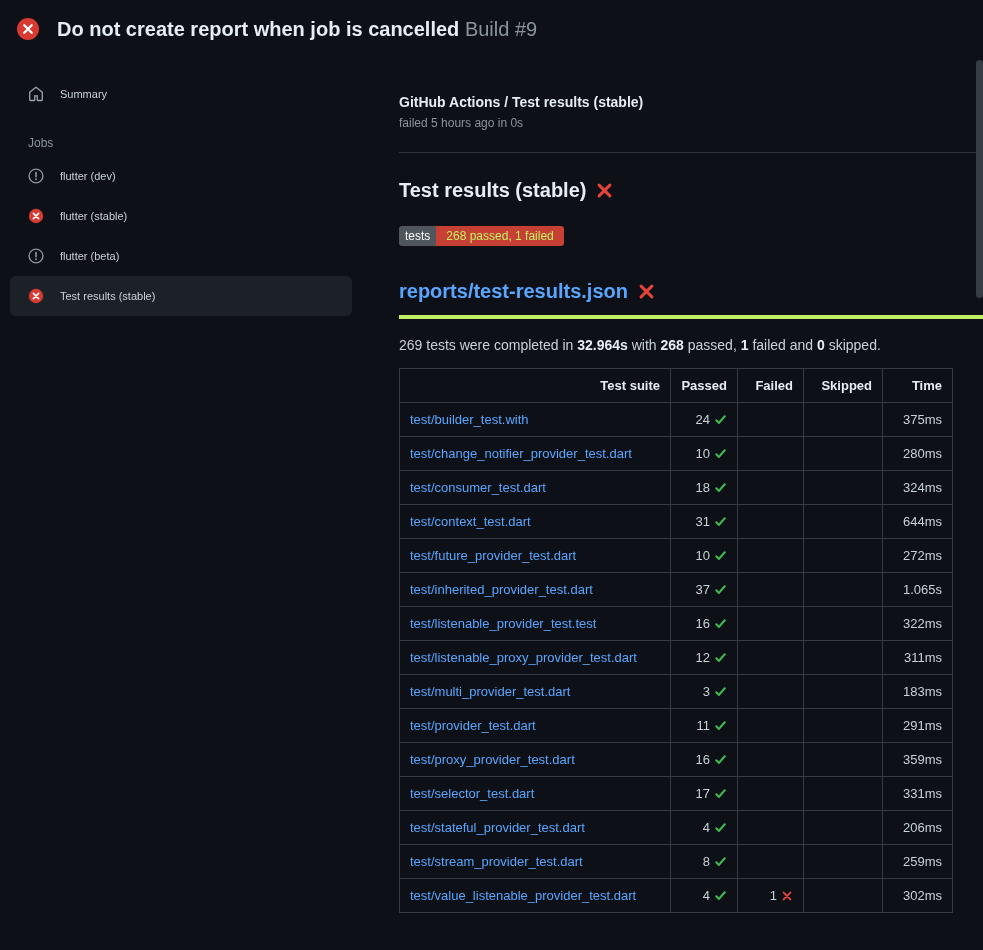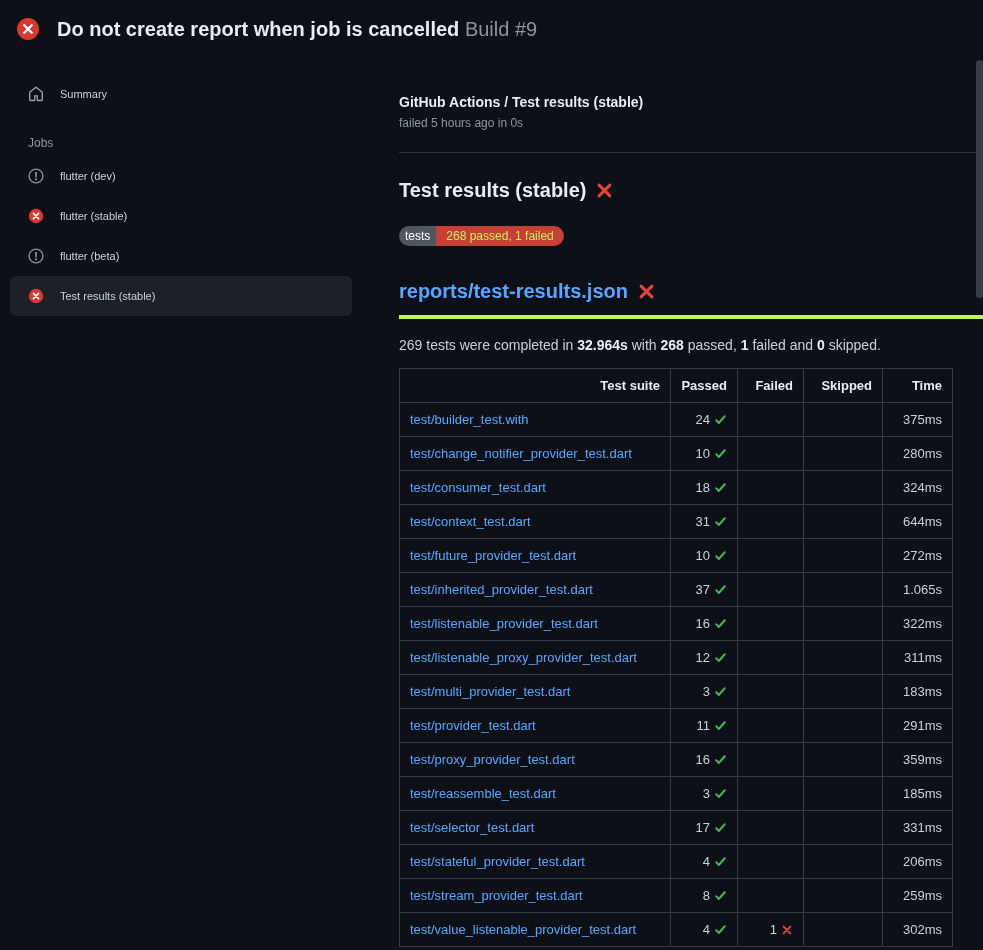--- a/index.html
+++ b/index.html
@@ -31,21 +31,21 @@
   .jobs-heading{margin:22px 0 6px 28px;font-size:12px;color:var(--muted);}
   
   .content{flex:1;padding:36px 0 0 37px;}
   .breadcrumb{font-size:14px;font-weight:700;color:var(--bright);}
   .run-meta{margin-top:6px;font-size:12px;color:var(--muted);}
   .divider{border:none;border-top:1px solid #2d333b;margin:22px 0 0 0;}
   .section-title{display:flex;align-items:center;gap:10px;margin:26px 0 0 0;
     font-size:20px;font-weight:700;color:var(--bright);}
   .heading-x{width:17px;height:17px;flex:none;}
   .badge{display:inline-flex;margin-top:24px;font-size:12px;line-height:1;
-    border-radius:10px;overflow:hidden;}
+    border-radius:3px;overflow:hidden;}
   .badge-label{background:var(--badge-label-bg);color:#fff;padding:4px 6px;}
   .badge-value{background:var(--badge-value-bg);color:#bef264;padding:4px 10px;}
   .report-title{display:flex;align-items:center;gap:10px;margin:34px 0 0 0;
     font-size:20px;font-weight:700;padding-bottom:12px;border-bottom:4px solid #bef264;}
   .report-link{color:var(--blue);text-decoration:none;}
   .summary-line{margin:18px 0 0 0;font-size:14px;color:var(--fg);}
   .summary-line strong{color:var(--bright);font-weight:700;}
   
   .results{margin-top:15px;width:553px;border-collapse:collapse;table-layout:fixed;}
   .results th,.results td{border:1px solid #343b43;padding:7px 10px;font-size:13px;
@@ -208,21 +208,21 @@
           <tr>
             <td><a class="suite-link" href="#">test/inherited_provider_test.dart</a></td>
             <td class="num"><span class="val">37</span><svg class="ic check" viewBox="0 0 16 16">
                 <path d="M2.8 9l3.3 3.2L13.2 4" fill="none" stroke="var(--green)" stroke-width="2.6" stroke-linecap="round" stroke-linejoin="round"></path>
               </svg></td>
             <td class="num"></td>
             <td class="num"></td>
             <td class="num">1.065s</td>
           </tr>
           <tr>
-            <td><a class="suite-link" href="#">test/listenable_provider_test.dart</a></td>
+            <td><a class="suite-link" href="#">test/listenable_provider_test.test</a></td>
             <td class="num"><span class="val">16</span><svg class="ic check" viewBox="0 0 16 16">
                 <path d="M2.8 9l3.3 3.2L13.2 4" fill="none" stroke="var(--green)" stroke-width="2.6" stroke-linecap="round" stroke-linejoin="round"></path>
               </svg></td>
             <td class="num"></td>
             <td class="num"></td>
             <td class="num">322ms</td>
           </tr>
           <tr>
             <td><a class="suite-link" href="#">test/listenable_proxy_provider_test.dart</a></td>
             <td class="num"><span class="val">12</span><svg class="ic check" viewBox="0 0 16 16">
@@ -251,29 +251,20 @@
             <td class="num">291ms</td>
           </tr>
           <tr>
             <td><a class="suite-link" href="#">test/proxy_provider_test.dart</a></td>
             <td class="num"><span class="val">16</span><svg class="ic check" viewBox="0 0 16 16">
                 <path d="M2.8 9l3.3 3.2L13.2 4" fill="none" stroke="var(--green)" stroke-width="2.6" stroke-linecap="round" stroke-linejoin="round"></path>
               </svg></td>
             <td class="num"></td>
             <td class="num"></td>
             <td class="num">359ms</td>
-          </tr>
-          <tr>
-            <td><a class="suite-link" href="#">test/reassemble_test.dart</a></td>
-            <td class="num"><span class="val">3</span><svg class="ic check" viewBox="0 0 16 16">
-                <path d="M2.8 9l3.3 3.2L13.2 4" fill="none" stroke="var(--green)" stroke-width="2.6" stroke-linecap="round" stroke-linejoin="round"></path>
-              </svg></td>
-            <td class="num"></td>
-            <td class="num"></td>
-            <td class="num">185ms</td>
           </tr>
           <tr>
             <td><a class="suite-link" href="#">test/selector_test.dart</a></td>
             <td class="num"><span class="val">17</span><svg class="ic check" viewBox="0 0 16 16">
                 <path d="M2.8 9l3.3 3.2L13.2 4" fill="none" stroke="var(--green)" stroke-width="2.6" stroke-linecap="round" stroke-linejoin="round"></path>
               </svg></td>
             <td class="num"></td>
             <td class="num"></td>
             <td class="num">331ms</td>
           </tr>

